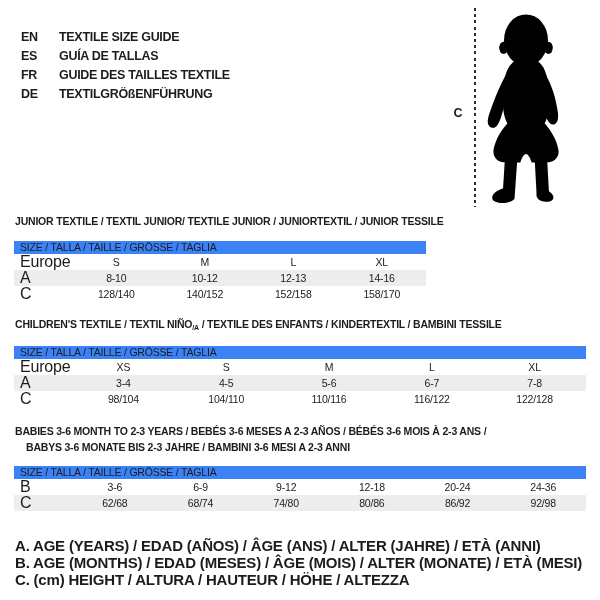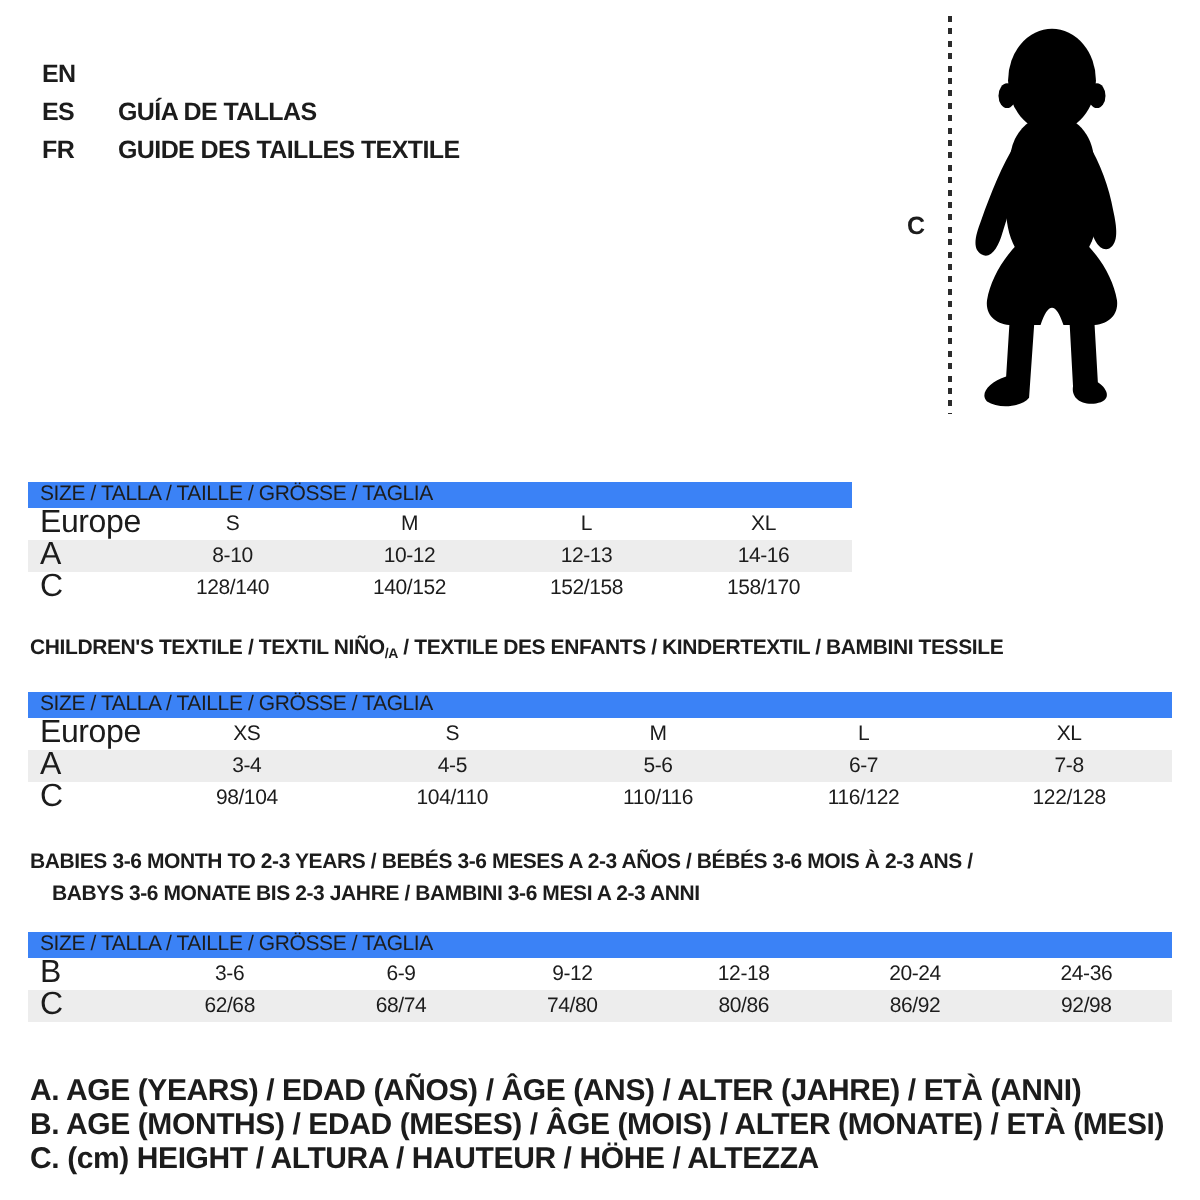--- a/index.html
+++ b/index.html
@@ -72,45 +72,51 @@
   #note-c { top: 571px; }
 </style>
 </head>
 <body>
 
 <div class="canvas">
 
   <div class="lang-list">
     <div class="lang-row">
       <span class="lang-code">EN</span>
+      <span class="lang-label">TEXTILE SIZE GUIDE</span>
     </div>
     <div class="lang-row">
       <span class="lang-code">ES</span>
       <span class="lang-label">GUÍA DE TALLAS</span>
     </div>
     <div class="lang-row">
       <span class="lang-code">FR</span>
       <span class="lang-label">GUIDE DES TAILLES TEXTILE</span>
+    </div>
+    <div class="lang-row">
+      <span class="lang-code">DE</span>
+      <span class="lang-label">TEXTILGRÖßENFÜHRUNG</span>
     </div>
   </div>
 
   <div class="measure-line"></div>
   <div class="measure-label">C</div>
   <svg class="baby" viewBox="0 0 90 202" xmlns="http://www.w3.org/2000/svg" fill="#000000">
     <ellipse cx="45" cy="29" rx="23" ry="27"></ellipse>
     <ellipse cx="21.5" cy="37" rx="4.5" ry="6.5"></ellipse>
     <ellipse cx="68.5" cy="37" rx="4.5" ry="6.5"></ellipse>
     <path d="M45,46 C32,48 24,57 23,70 L21,96 C21,110 26,120 34,126 L56,126 C64,120 69,110 69,96 L67,70 C66,57 58,48 45,46 Z"></path>
     <path d="M26,62 C19,73 13,88 8,102 C5,110 3,117 8,120 C13,123 17,116 19,109 C23,97 26,83 29,71 Z"></path>
     <path d="M64,62 C70,72 75,85 77,97 C79,106 80,114 75,117 C70,119 66,112 65,104 C63,93 62,80 61,70 Z"></path>
     <path d="M32,110 C21,119 13,132 11,144 C10,152 16,157 24,157 L39,157 C41,151 43,148 45,148 C47,148 49,151 51,157 L66,157 C74,157 80,152 79,144 C77,132 69,119 58,110 Z"></path>
     <path d="M23,152 L21,184 C12,187 7,193 11,197 C17,201 29,200 33,195 L36,152 Z"></path>
     <path d="M54,152 L56,189 C55,195 60,199 68,198 C76,197 75,191 69,187 L67,152 Z"></path>
   </svg>
 
+  <div id="title-junior" class="sec-title">JUNIOR TEXTILE / TEXTIL JUNIOR/ TEXTILE JUNIOR / JUNIORTEXTIL / JUNIOR TESSILE</div>
   <div id="table-junior" class="size-table">
     <div class="thead">SIZE / TALLA / TAILLE / GRÖSSE / TAGLIA</div>
     <div>
         <div class="trow">
           <span class="tlabel">Europe</span>
           <span class="tcell">S</span>
           <span class="tcell">M</span>
           <span class="tcell">L</span>
           <span class="tcell">XL</span>
         </div>

